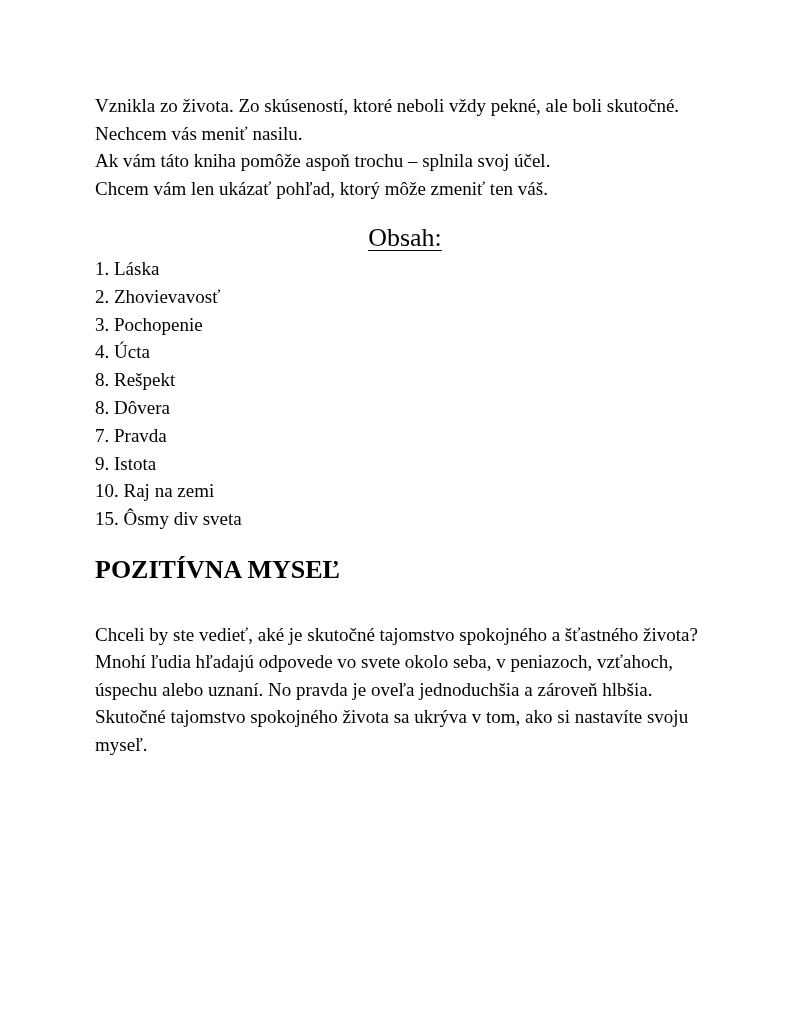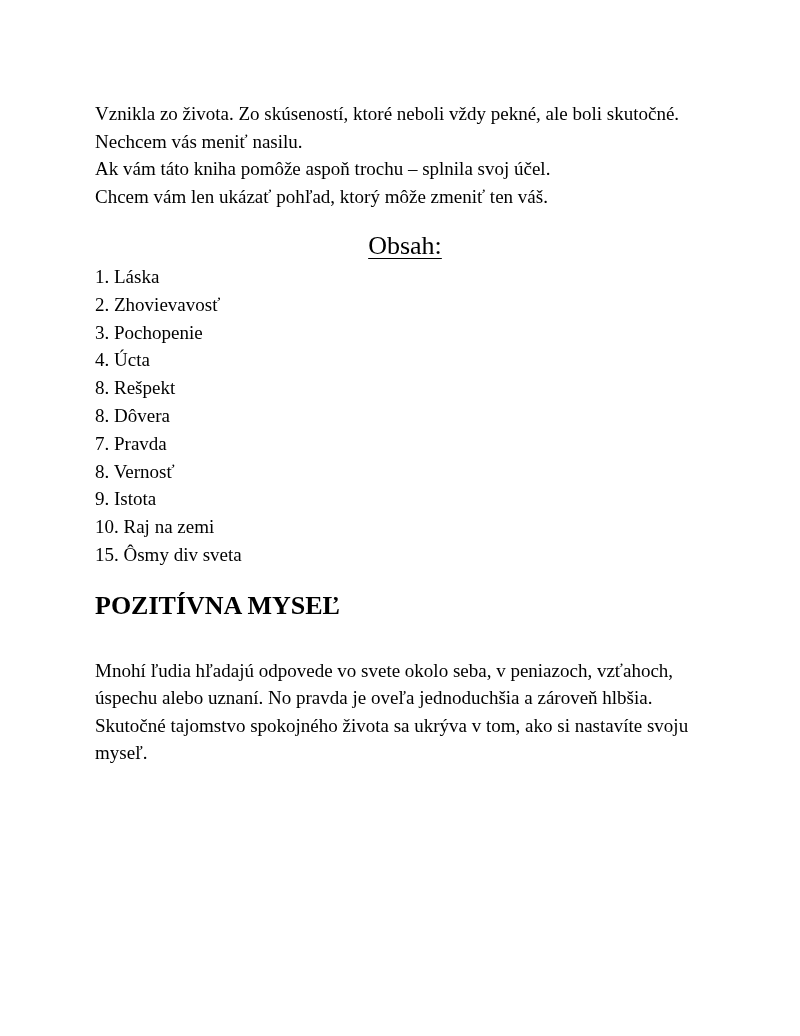--- a/index.html
+++ b/index.html
@@ -11,21 +11,21 @@
       width: 800px;
       height: 1036px;
       position: relative;
       font-family: "Liberation Serif", "DejaVu Serif", serif;
       color: #000000;
       overflow: hidden;
     }
     .page {
       position: absolute;
       left: 95px;
-      top: 100px;
+      top: 92px;
       width: 620px;
     }
     .intro p {
       margin: 0;
       font-size: 19px;
       line-height: 27.5px;
     }
     .toc-title {
       margin: 19px 0 0 0;
       font-size: 26px;
@@ -74,24 +74,24 @@
 
   <h2 class="toc-title">Obsah:</h2>
   <ul class="toc-list">
     <li>1. Láska</li>
     <li>2. Zhovievavosť</li>
     <li>3. Pochopenie</li>
     <li>4. Úcta</li>
     <li>8. Rešpekt</li>
     <li>8. Dôvera</li>
     <li>7. Pravda</li>
-    <li>8. Vernosť</li>
     <li>9. Istota</li>
     <li>10. Raj na zemi</li>
     <li>15. Ôsmy div sveta</li>
   </ul>
 
   <h1 class="section-title">POZITÍVNA MYSEĽ</h1>
   <div class="section-body">
+    <p>Chceli by ste vedieť, aké je skutočné tajomstvo spokojného a šťastného života?</p>
     <p>Mnohí ľudia hľadajú odpovede vo svete okolo seba, v peniazoch, vzťahoch, úspechu alebo uznaní. No pravda je oveľa jednoduchšia a zároveň hlbšia. Skutočné tajomstvo spokojného života sa ukrýva v tom, ako si nastavíte svoju myseľ.</p>
   </div>
 
 </div>
 
 </body></html>

